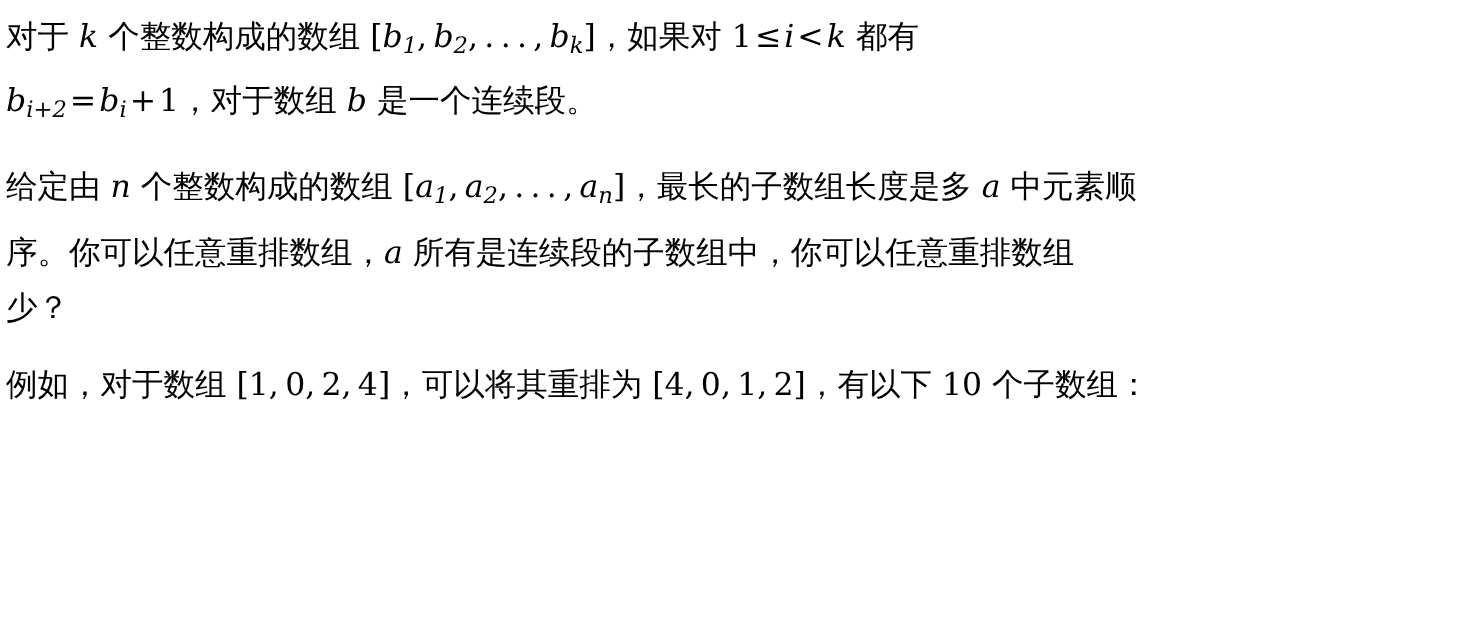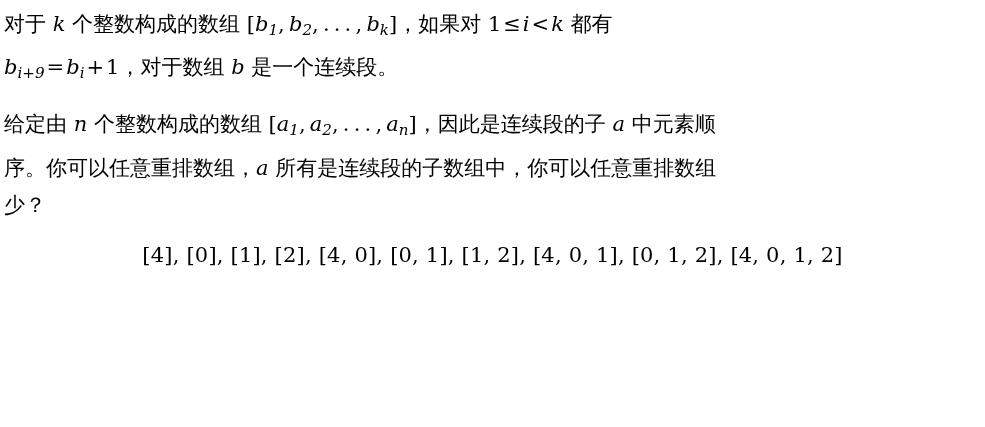--- a/index.html
+++ b/index.html
@@ -63,28 +63,30 @@
   .nowrap { white-space: nowrap; }
 </style>
 </head>
 <body>
 
 <div class="page">
 
   <p class="para first">
     <span>对于 </span><span class="mi">k</span><span> 个整数构成的数组 </span><span class="math nowrap">[<span class="mi">b</span><span class="sub">1</span>, <span class="mi">b</span><span class="sub">2</span>, . . . , <span class="mi">b</span><span class="sub">k</span>]</span><span>，如果对 </span><span class="math nowrap"><span class="num">1</span><span class="op">≤</span><span class="mi">i</span><span class="op">&lt;</span><span class="mi">k</span></span><span> 都有</span>
     <br>
-    <span class="math nowrap"><span class="mi">b</span><span class="sub">i+9</span><span class="op">=</span><span class="mi">b</span><span class="sub">i</span><span class="op">+</span><span class="num">1</span></span><span>，对于数组 </span><span class="mi">b</span><span> 是一个连续段。</span>
+    <span class="math nowrap"><span class="mi">b</span><span class="sub">i+2</span><span class="op">=</span><span class="mi">b</span><span class="sub">i</span><span class="op">+</span><span class="num">1</span></span><span>，对于数组 </span><span class="mi">b</span><span> 是一个连续段。</span>
   </p>
 
   <p class="para">
-    <span>给定由 </span><span class="mi">n</span><span> 个整数构成的数组 </span><span class="math nowrap">[<span class="mi">a</span><span class="sub">1</span>, <span class="mi">a</span><span class="sub">2</span>, . . . , <span class="mi">a</span><span class="sub">n</span>]</span><span>，因此是连续段的子 </span><span class="mi">a</span><span> 中元素顺</span>
+    <span>给定由 </span><span class="mi">n</span><span> 个整数构成的数组 </span><span class="math nowrap">[<span class="mi">a</span><span class="sub">1</span>, <span class="mi">a</span><span class="sub">2</span>, . . . , <span class="mi">a</span><span class="sub">n</span>]</span><span>，最长的子数组长度是多 </span><span class="mi">a</span><span> 中元素顺</span>
     <br>
     <span>序。你可以任意重排数组，</span><span class="mi">a</span><span> 所有是连续段的子数组中，你可以任意重排数组</span>
     <br>
     <span>少？</span>
   </p>
 
+  <p class="para">
+    <span>例如，对于数组 </span><span class="math nowrap">[1, 0, 2, 4]</span><span>，可以将其重排为 </span><span class="math nowrap">[4, 0, 1, 2]</span><span>，有以下 </span><span class="num">10</span><span> 个子数组：</span>
+  </p>
 
-  <div class="display">[4], [0], [1], [2], [4, 0], [0, 1], [1, 2], [4, 0, 1], [0, 1, 2], [4, 0, 1, 2]</div>
 
 
 </div>
 
 </body></html>

